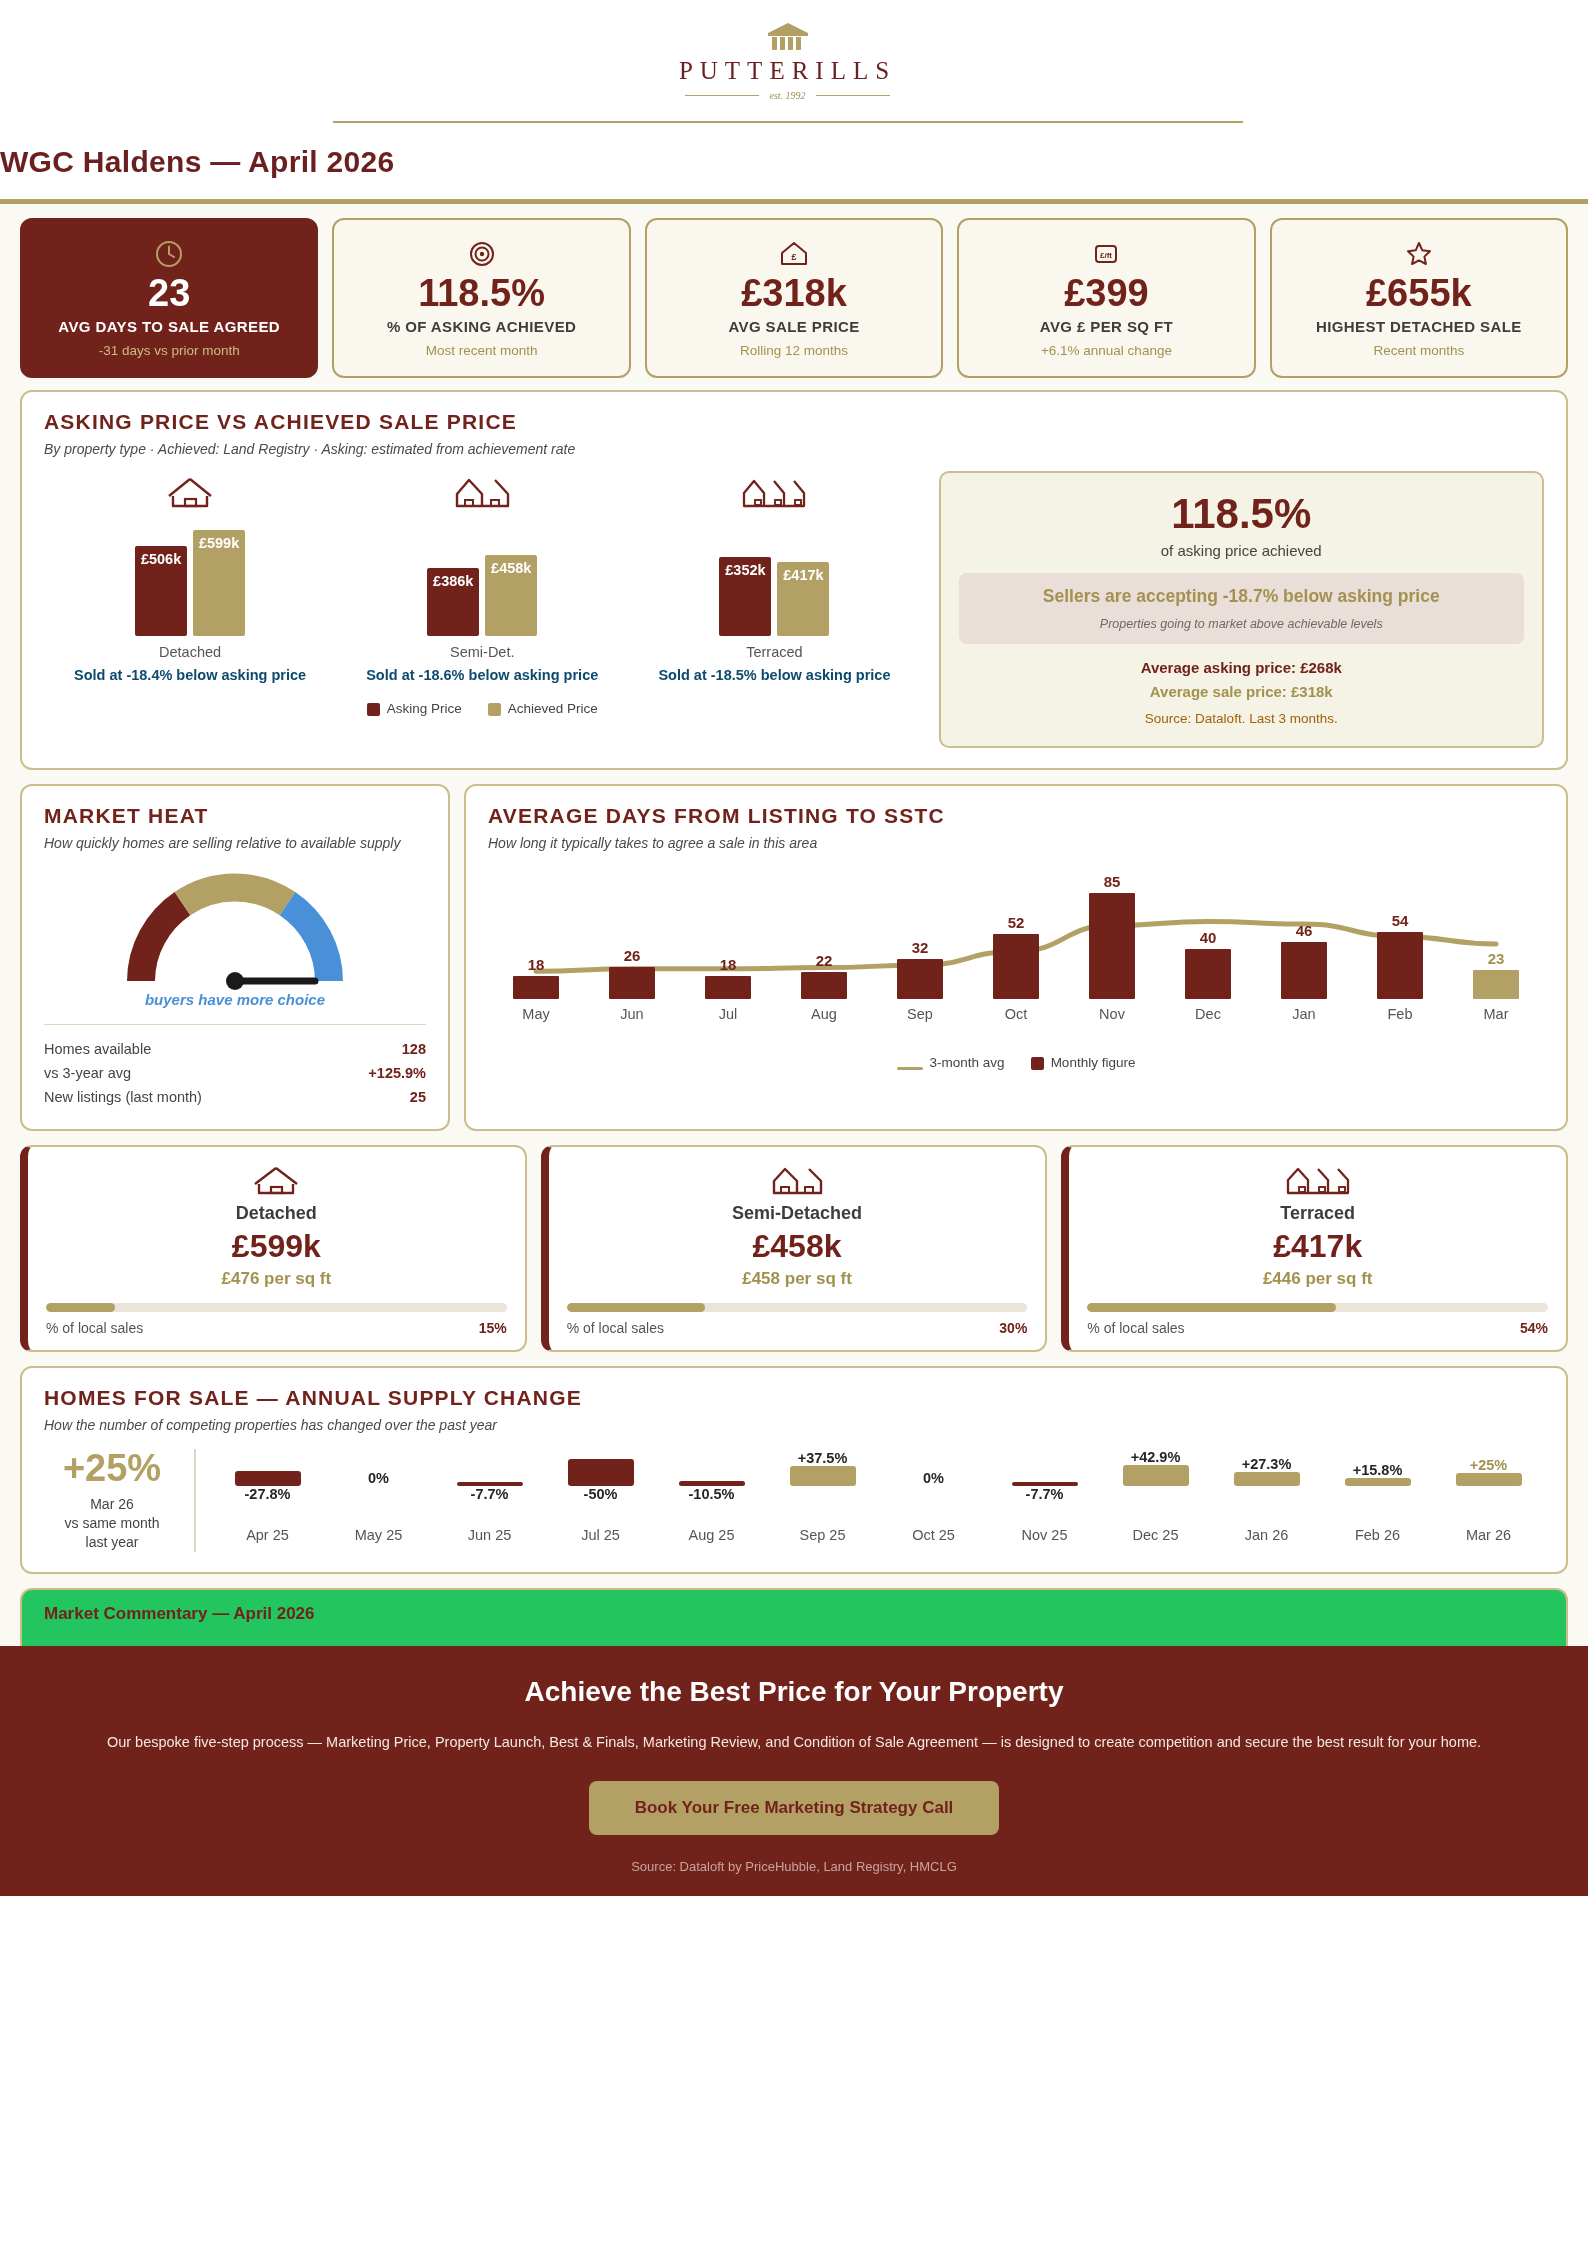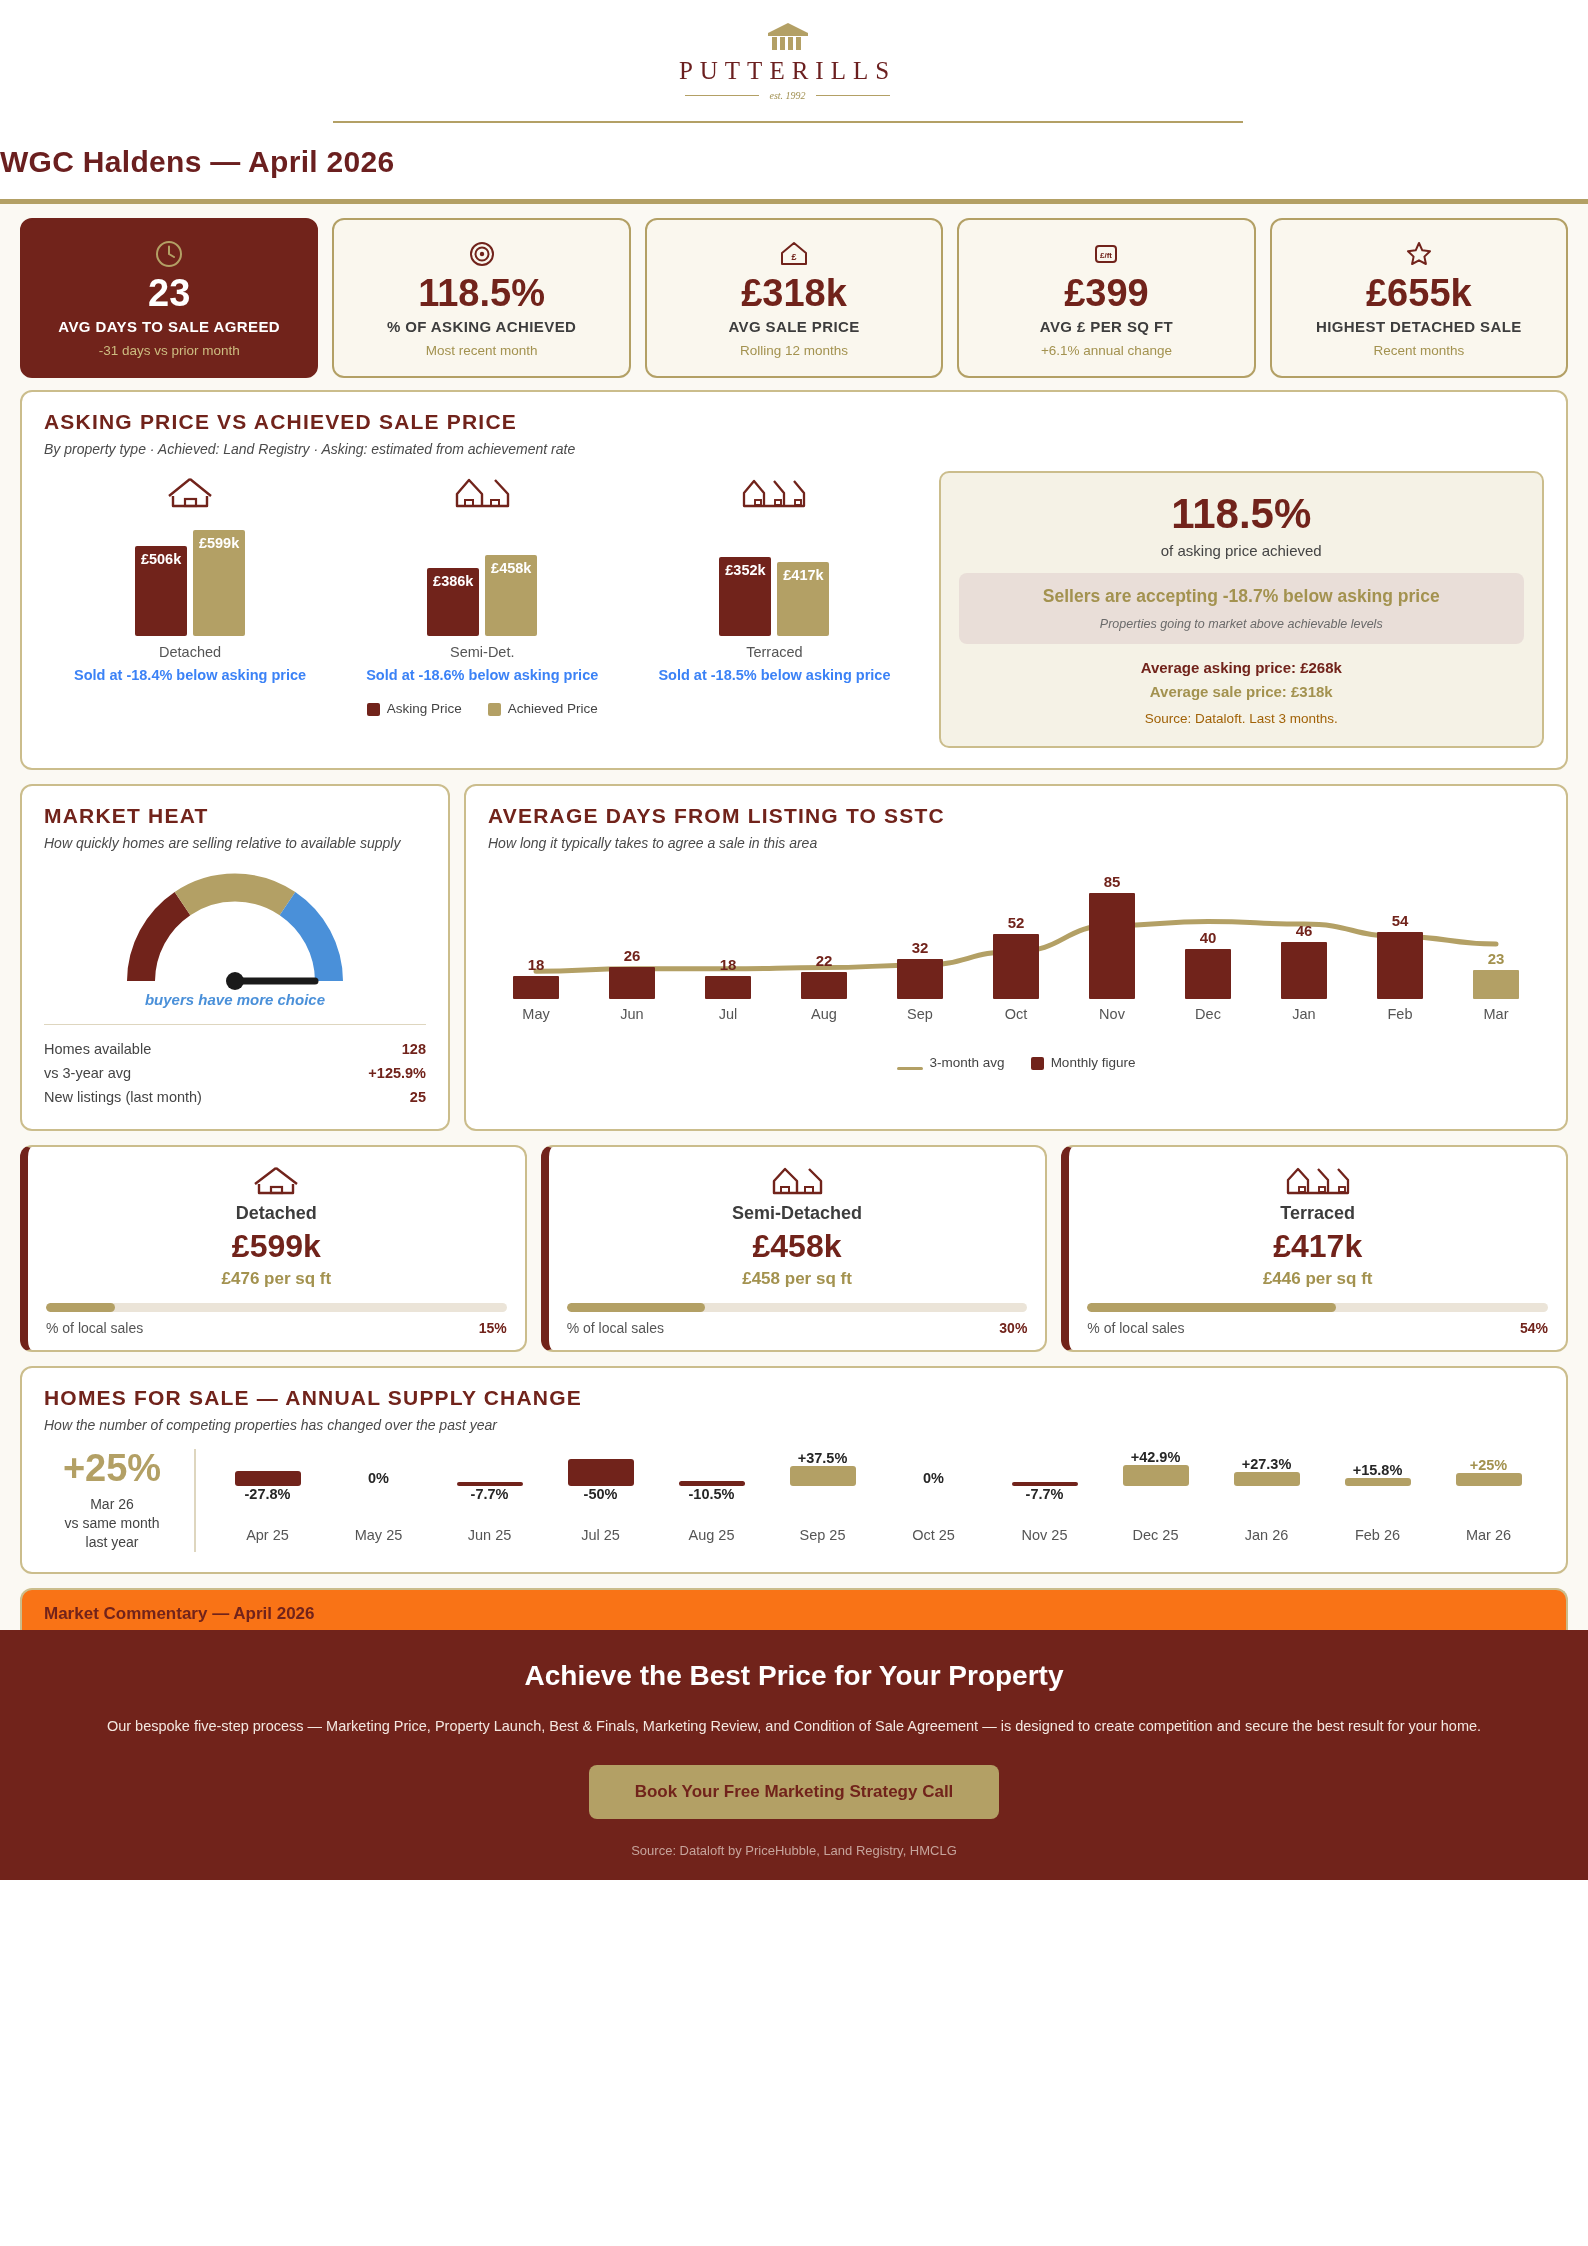--- a/index.html
+++ b/index.html
@@ -74,21 +74,21 @@
   .avc-icon { height: 40px; display:flex; align-items:flex-end; justify-content:center; }
   .bars { display: flex; justify-content: center; align-items: flex-end; gap: 6px; height: 115px; margin-top: 10px; }
   .bar { width: 52px; position: relative; border-radius: 2px; }
   .bar.ask { background: #71231b; }
   .bar.ach { background: #b3a065; }
   .bar-lbl {
     position: absolute; top: 5px; left: 50%; transform: translateX(-50%);
     color: #fff; font-size: 14.5px; font-weight: 700; white-space: nowrap;
   }
   .avc-cat { font-size: 14.5px; color: #555; margin-top: 8px; }
-  .avc-note { font-size: 14.5px; font-weight: 700; color: #3b82f6; margin-top: 6px; line-height: 1.3; }
+  .avc-note { font-size: 14.5px; font-weight: 700; color: #0c4a6e; margin-top: 6px; line-height: 1.3; }
   .legend { display: flex; justify-content: center; gap: 26px; margin-top: 16px; }
   .legend-item { display: flex; align-items: flex-end; gap: 7px; font-size: 13.5px; color: #444; }
   .sw { width: 13px; height: 13px; border-radius: 2px; }
 
   .avc-right {
     flex: 1; background: #f5f2e6; border: 2px solid #cbbd8c; border-radius: 10px;
     padding: 20px 18px; text-align: center;
   }
   .avc-big { font-size: 42px; font-weight: 800; color: #71231b; line-height: 1; }
   .avc-big-sub { font-size: 15px; color: #444; margin-top: 7px; }
@@ -153,22 +153,22 @@
   .sc-bot { display: flex; flex-direction: column; justify-content: flex-start; align-items: center; height: 37px; width: 100%; }
   .sc-bar { width: 66px; border-radius: 3px; }
   .sc-bar.pos { background: #b3a065; }
   .sc-bar.neg { background: #71231b; }
   .sc-pct { font-size: 14.5px; font-weight: 700; color: #262626; white-space: nowrap; }
   .sc-pct.gold { color: #a3924f; }
   .sc-month { font-size: 14.5px; color: #555; margin-top: 4px; }
 
   
   .commentary {
-    margin: 0 20px; background: #f97316; border: 2px solid #cbbd8c;
-    border-radius: 12px 12px 0 0; padding: 14px 22px 6px; border-bottom: none;
+    margin: 0 20px; background: #22c55e; border: 2px solid #cbbd8c;
+    border-radius: 12px 12px 0 0; padding: 14px 22px 22px; border-bottom: none;
   }
   .commentary-title { font-size: 17px; font-weight: 700; color: #71231b; }
 
   
   .cta { background: #71231b; text-align: center; padding: 30px 40px 22px; }
   .cta-title { font-size: 28px; font-weight: 800; color: #ffffff; }
   .cta-text { font-size: 14.5px; color: #f3e7e0; margin-top: 22px; line-height: 1.7; }
   .cta-btn {
     display: inline-block; background: #b3a065; color: #71231b; font-size: 17px;
     font-weight: 700; padding: 17px 46px; border-radius: 8px; margin-top: 26px;

